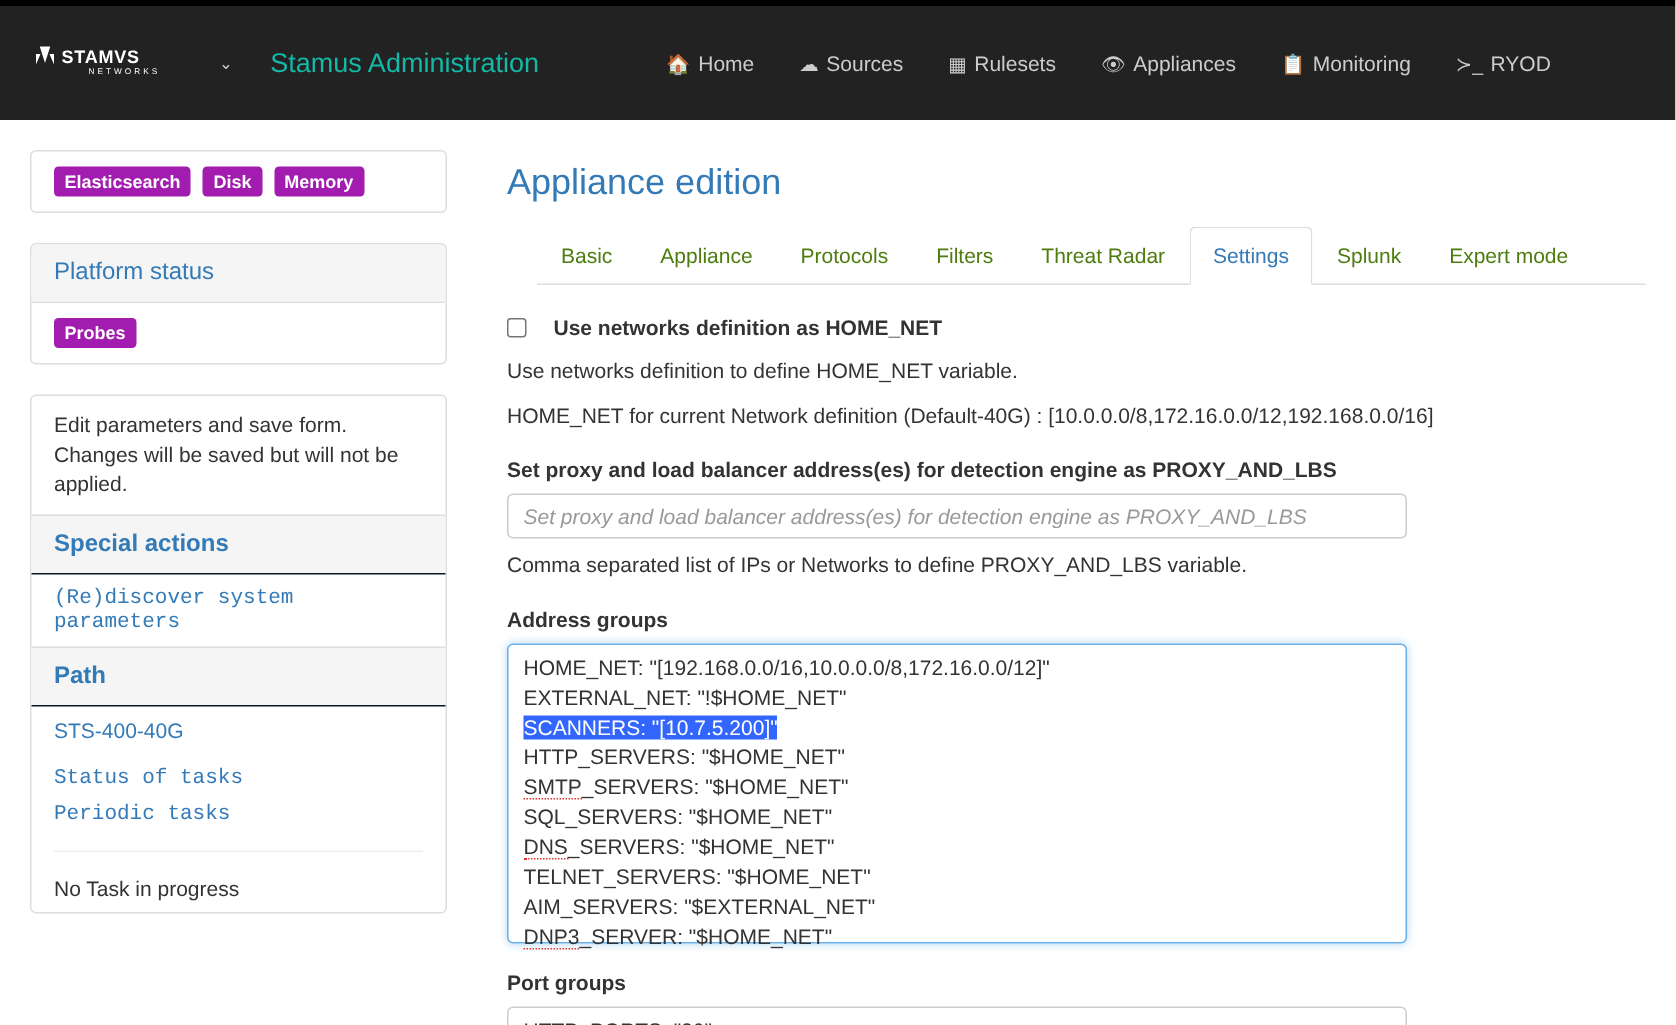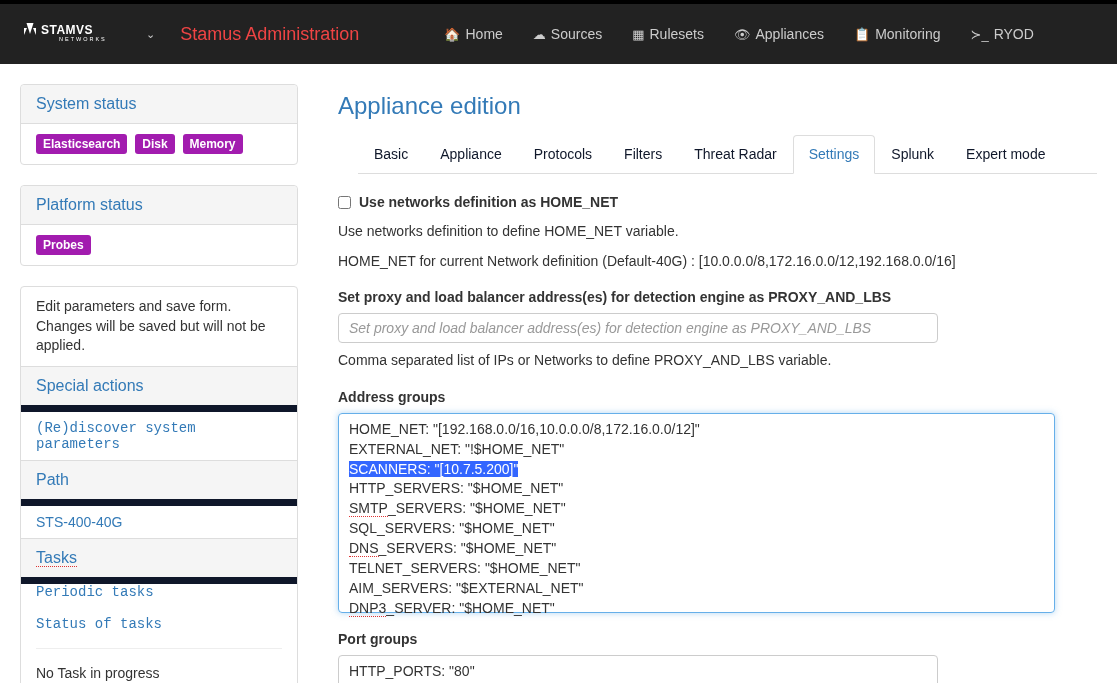--- a/index.html
+++ b/index.html
@@ -1,69 +1,69 @@
 <!DOCTYPE html>
 <html><head>
   <meta charset="utf-8">
   <style>
     * { box-sizing: border-box; margin: 0; padding: 0; }
     body { font-family: "Helvetica Neue", Helvetica, Arial, sans-serif; font-size: 14px; color: #333; background: #fff; }
     
     .topbar { background: #000; height: 4px; }
     
-    .navbar { background: #222; color: #fff; display: flex; align-items: center; height: 60px; padding: 0 20px; }
+    .navbar { background: #222; color: #fff; display: flex; align-items: center; height: 76px; padding: 0 20px; }
     .brand { display: flex; align-items: center; gap: 25px; }
     .logo-wrap { display: flex; align-items: center; gap: 6px; }
     .logo-svg { height: 32px; width: 120px; }
     .logo-chevron { font-size: 11px; color: #ccc; }
-    .brand-text { color: #ef4444; font-size: 18px; font-weight: normal; }
+    .brand-text { color: #14b8a6; font-size: 18px; font-weight: normal; }
     
     .navmenu { display: flex; margin-left: 70px; gap: 0; }
     .navmenu a { color: #ccc; text-decoration: none; padding: 10px 15px; display: flex; align-items: center; gap: 5px; font-size: 14px; }
     .nav-icon { font-size: 13px; }
     
     .layout { display: flex; padding: 20px; gap: 40px; }
     
     .sidebar { width: 278px; flex-shrink: 0; }
     .panel { border: 1px solid #ddd; border-radius: 4px; margin-bottom: 20px; background: #fff; }
     .panel-heading { padding: 10px 15px; font-size: 16px; color: #337ab7; border-bottom: 1px solid #ddd; background: #f5f5f5; border-radius: 4px 4px 0 0; }
     .panel-heading .bold { font-weight: bold; color: #337ab7; }
     .panel-body { padding: 10px 15px; }
     .panel-body p { font-size: 14px; color: #333; line-height: 1.4; }
     
     .badge { display: inline-block; padding: 3px 7px; font-size: 12px; font-weight: bold; color: #fff; border-radius: 3px; margin-right: 4px; }
     .badge-green { background: #a21caf; }
     
-    .sidebar-section-head { padding: 10px 15px; font-size: 16px; color: #337ab7; background: #f5f5f5; border-top: 1px solid #ddd; border-bottom: 7px solid #0f172a; }
+    .sidebar-section-head { padding: 10px 15px; font-size: 16px; color: #337ab7; background: #f5f5f5; border-top: 1px solid #ddd; border-bottom: 1px solid #0f172a; font-weight: bold; }
     .sidebar-link { display: block; padding: 8px 15px; color: #337ab7; text-decoration: none; font-size: 14px; font-family: Liberation Mono, monospace; }
     .sidebar-text { padding: 8px 15px; font-size: 14px; }
     .dotted { border-bottom: 1px dotted #d33; }
     
     .divider-line { border-top: 1px solid #eee; margin: 8px 15px; }
     
     .main { flex: 1; min-width: 0; }
     .page-title { color: #337ab7; font-size: 24px; font-weight: 500; margin-bottom: 15px; margin-top: 8px; }
     
     .tabs { display: flex; border-bottom: 1px solid #ddd; margin-left: 20px; margin-bottom: 20px; }
-    .tab { padding: 10px 15px; color: #0f172a; cursor: pointer; font-size: 14px; border: 1px solid transparent; }
+    .tab { padding: 10px 15px; color: #4d7c0f; cursor: pointer; font-size: 14px; border: 1px solid transparent; }
     .tab.active { color: #337ab7; border: 1px solid #ddd; border-bottom-color: #fff; border-radius: 4px 4px 0 0; margin-bottom: -1px; background: #fff; }
     
     .form-section { padding: 0 0 0 0; }
-    .form-check { display: flex; align-items: center; gap: 8px; margin-bottom: 12px; }
+    .form-check { display: flex; align-items: center; gap: 18px; margin-bottom: 12px; }
     .form-check input { margin: 0; }
     .form-check-label { font-weight: bold; font-size: 14px; }
     
     .help-text { font-size: 14px; color: #333; margin-bottom: 10px; line-height: 1.4; }
     
     .form-label { font-weight: bold; font-size: 14px; margin-bottom: 8px; margin-top: 18px; display: block; }
     
     .form-input { width: 600px; max-width: 100%; padding: 6px 10px; border: 1px solid #ccc; border-radius: 4px; font-size: 14px; color: #555; font-style: italic; }
     .form-input::placeholder { color: #999; font-style: italic; }
     
-    .form-textarea { width: 717px; max-width: 100%; height: 200px; padding: 6px 10px; border: 1px solid #66afe9; border-radius: 4px; font-size: 14px; font-family: inherit; line-height: 1.42; resize: both; box-shadow: 0 0 6px rgba(102,175,233,0.5); }
+    .form-textarea { width: 600px; max-width: 100%; height: 200px; padding: 6px 10px; border: 1px solid #66afe9; border-radius: 4px; font-size: 14px; font-family: inherit; line-height: 1.42; resize: both; box-shadow: 0 0 6px rgba(102,175,233,0.5); }
     
     .port-textarea { width: 600px; max-width: 100%; padding: 6px 10px; border: 1px solid #ccc; border-radius: 4px; font-size: 14px; font-family: inherit; line-height: 1.42; overflow: hidden; height: 32px; }
     
     .highlight-blue { background: #3366ff; color: #fff; }
     .red-dotted { border-bottom: 1px dotted #d33; }
     
     .ta-line { white-space: nowrap; }
   </style>
 </head>
 <body>
@@ -111,21 +111,20 @@
         <span class="nav-icon">≻_</span>
         <span>RYOD</span>
       </a>
   </nav>
 </div>
 
 <div class="layout">
   <aside class="sidebar">
 
     <div class="panel">
-      <div class="panel-heading">System status</div>
       <div class="panel-body">
         <span class="badge badge-green">Elasticsearch</span>
         <span class="badge badge-green">Disk</span>
         <span class="badge badge-green">Memory</span>
       </div>
     </div>
 
     <div class="panel">
       <div class="panel-heading">Platform status</div>
       <div class="panel-body">
@@ -137,23 +136,22 @@
       <div class="panel-body">
         <p>Edit parameters and save form. Changes will be saved but will not be applied.</p>
       </div>
 
       <div class="sidebar-section-head">Special actions</div>
       <a href="#" class="sidebar-link">(Re)discover system parameters</a>
 
       <div class="sidebar-section-head">Path</div>
       <div class="sidebar-text"><a href="#" style="color:#337ab7;text-decoration:none;">STS-400-40G</a></div>
 
-      <div class="sidebar-section-head"><span class="dotted">Tasks</span></div>
+      <a href="#" class="sidebar-link">Status of tasks</a>
       <a href="#" class="sidebar-link" style="padding-top:0;">Periodic tasks</a>
-      <a href="#" class="sidebar-link">Status of tasks</a>
       <div class="divider-line"></div>
       <div class="sidebar-text">No Task in progress</div>
 
     </div>
 
   </aside>
 
   <main class="main">
     <h1 class="page-title">Appliance edition</h1>
 

